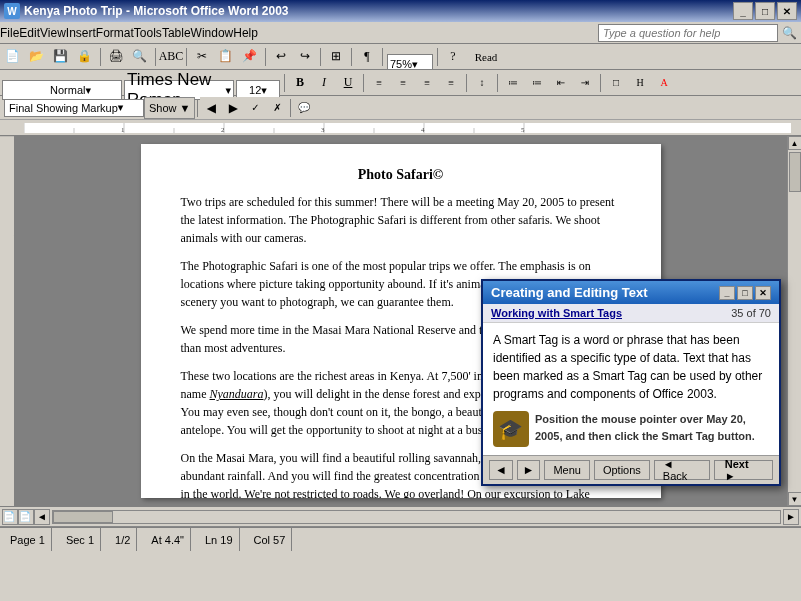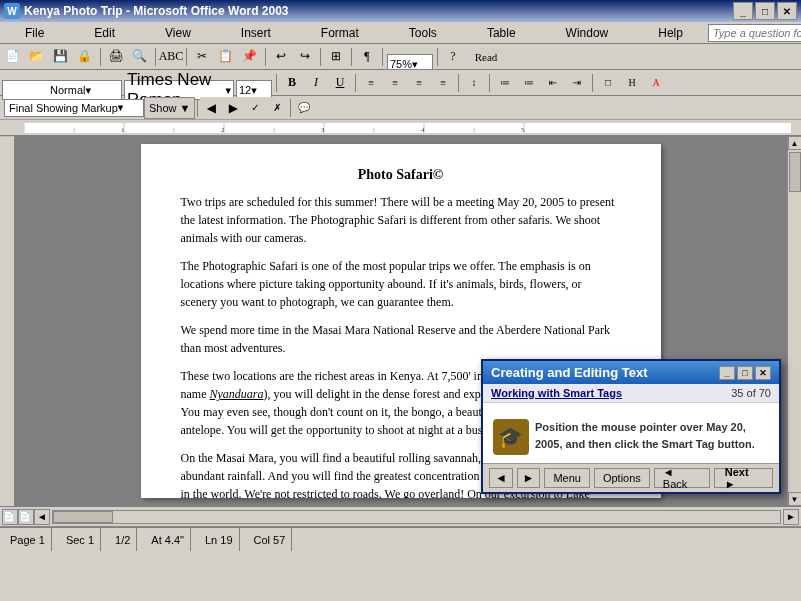--- a/index.html
+++ b/index.html
@@ -28,21 +28,21 @@
     .menubar {
       background: #d4d0c8;
       height: 22px;
       display: flex;
       align-items: center;
       border-bottom: 1px solid #808080;
       font-family: Arial, sans-serif;
       font-size: 12px;
     }
     .menubar-item {
-      padding: 2px 25px;
+      padding: 2px 0;
       cursor: pointer;
       height: 100%;
       display: flex;
       align-items: center;
     }
     .menubar-search {
       margin-left: auto;
       display: flex;
       align-items: center;
       padding-right: 4px;
@@ -84,21 +84,21 @@
       background: white;
       font-family: Arial, sans-serif;
       font-size: 11px;
       display: flex; align-items: center;
       padding: 0 2px;
       cursor: pointer;
       margin-top: 15px;
     }
     .style-dropdown { width: 120px; padding-left: 47px; }
     .font-dropdown { width: 110px; }
-    .size-dropdown { width: 36px; }
+    .size-dropdown { width: 44px; justify-content: center; }
     .zoom-dropdown { width: 46px; }
 
     
     .format-toolbar {
       background: #d4d0c8;
       height: 26px;
       display: flex;
       align-items: center;
       padding: 2px;
       border-bottom: 1px solid #808080;
@@ -183,21 +183,21 @@
       position: absolute;
       bottom: 0;
       width: 100%;
     }
     .statusbar-item { padding: 0 6px; border-right: 1px solid #808080; height: 100%; display: flex; align-items: center; }
 
     
     .smart-popup {
       position: absolute;
       right: 20px;
-      bottom: 12px;
+      bottom: 20px;
       width: 300px;
       background: white;
       border: 2px solid #0a246a;
       box-shadow: 3px 3px 8px rgba(0,0,0,0.5);
       font-family: Arial, sans-serif;
       font-size: 11px;
       z-index: 100;
     }
     .smart-popup-title {
       background: linear-gradient(to bottom, #4a90d9, #1a5fb8);
@@ -454,20 +454,21 @@
         <div class="sp-btn">_</div>
         <div class="sp-btn">□</div>
         <div class="sp-btn">✕</div>
       </div>
     </div>
     <div class="smart-popup-subtitle">
       <span style="font-weight:bold;color:#00008B;text-decoration:underline;">Working with Smart Tags</span>
       <span style="font-size:11px;color:#333;">35 of 70</span>
     </div>
     <div class="smart-popup-body">
+      <p>A Smart Tag is a word or phrase that has been identified as a specific type of data. Text that has been marked as a Smart Tag can be used by other programs and components of Office 2003.</p>
       <div class="smart-popup-instruction">
         <div class="professor-icon">
           <span style="font-size:20px;">🎓</span>
         </div>
         <span style="font-weight:bold;">Position the mouse pointer over May 20, 2005, and then click the Smart Tag button.</span>
       </div>
     </div>
     <div class="smart-popup-footer">
       <div class="sp-nav-btn">◄</div>
       <div class="sp-nav-btn">►</div>

